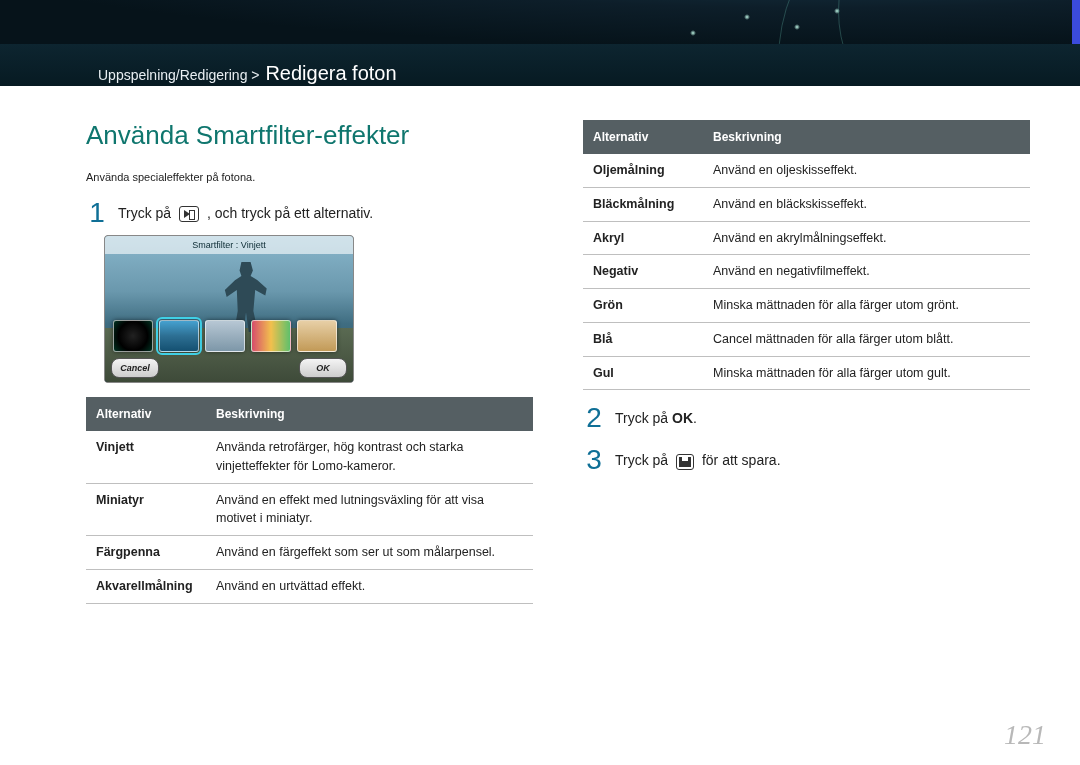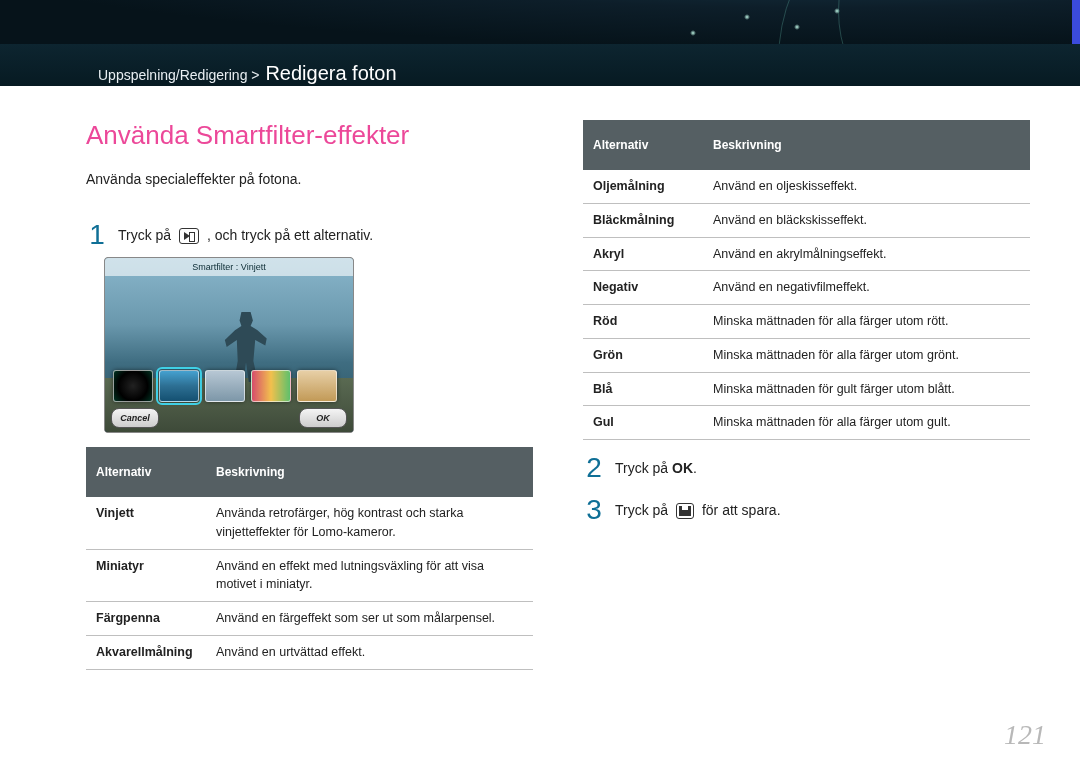--- a/index.html
+++ b/index.html
@@ -58,26 +58,26 @@
     position:absolute;
     left:0; right:0;
     top:86px;
     bottom:0;
     display:flex;
     gap:50px;
     padding: 34px 50px 20px 86px;
   }
   .col { flex:1; min-width:0; }
   h1.section-title {
-    color:#ec4899;
+    color:#0f766e;
     font-weight:400;
     font-size:26px;
     margin-bottom:20px;
   }
-  .intro { font-size:14px; margin-bottom:34px;}
+  .intro { font-size:11px; margin-bottom:16px;}
   .step {
     display:flex; align-items:flex-start; gap:10px;
     font-size:15px; margin:14px 0 8px 0;
   }
   .step-num {
     color:#0f6f96; font-size:28px; font-weight:300; line-height:1;
     font-family:"Segoe UI Light","Helvetica Neue",Arial,sans-serif;
     width:22px; text-align:center;
   }
   .step-text { padding-top:6px; font-size:14px;}
@@ -96,21 +96,21 @@
   }
   .icon-chip.disk{ width:18px; height:16px;}
   .icon-chip.disk::before{
     content:""; position:absolute; inset:2px; background:#333;
   }
   .icon-chip.disk::after{
     content:""; position:absolute; left:5px; top:2px; width:6px; height:4px; background:#fff;
   }
 
   .screenshot {
-    width:250px; height:176px; border:1px solid #888; border-radius:4px;
+    width:250px; height:148px; border:1px solid #888; border-radius:4px;
     background:#000; margin:8px 0 14px 18px; position:relative; overflow:hidden;
   }
   .screenshot .sky{
     position:absolute; inset:0;
     background:linear-gradient(#8ab7cc 0%, #6a98ad 38%, #3f6d81 60%, #274d5c 100%);
   }
   .screenshot .ground{
     position:absolute; left:0; right:0; bottom:0; height:54px;
     background:linear-gradient(#5a6a52,#3e4a39);
   }
@@ -139,21 +139,21 @@
     display:flex; justify-content:space-between;
   }
   .sbtn{ font-size:9px; font-weight:700; font-style:italic;
     background:linear-gradient(#f4f4f4,#cdcdcd); border:1px solid #555; border-radius:8px;
     width:48px; display:flex; align-items:center; justify-content:center;}
   table.opts {
     width:100%; border-collapse:collapse; font-size:12.5px; line-height:1.5;
   }
   table.opts th {
     background:#555f63; color:#fff; text-align:left; font-weight:700;
-    padding:16px 10px; font-size:12px;
+    padding:8px 10px; font-size:12px;
   }
   table.opts td {
     border-bottom:1px solid #bfbfbf; padding:7px 10px; vertical-align:top;
   }
   table.opts td:first-child { font-weight:700; width:120px; }
   .pagenum {
     position:absolute; right:34px; bottom:14px;
     font-size:28px; font-style:italic; color:#b8b8b8; font-family:Georgia,serif;
   }
 </style>
@@ -253,30 +253,26 @@
           </tr>
         <tr>
             <td>Akryl</td>
             <td>Använd en akrylmålningseffekt.</td>
           </tr>
         <tr>
             <td>Negativ</td>
             <td>Använd en negativfilmeffekt.</td>
           </tr>
         <tr>
-            <td>Röd</td>
-            <td>Minska mättnaden för alla färger utom rött.</td>
-          </tr>
-        <tr>
             <td>Grön</td>
             <td>Minska mättnaden för alla färger utom grönt.</td>
           </tr>
         <tr>
             <td>Blå</td>
-            <td>Minska mättnaden för gult färger utom blått.</td>
+            <td>Cancel mättnaden för alla färger utom blått.</td>
           </tr>
         <tr>
             <td>Gul</td>
             <td>Minska mättnaden för alla färger utom gult.</td>
           </tr>
       </tbody>
     </table>
 
     <div class="step">
       <div class="step-num">2</div>

